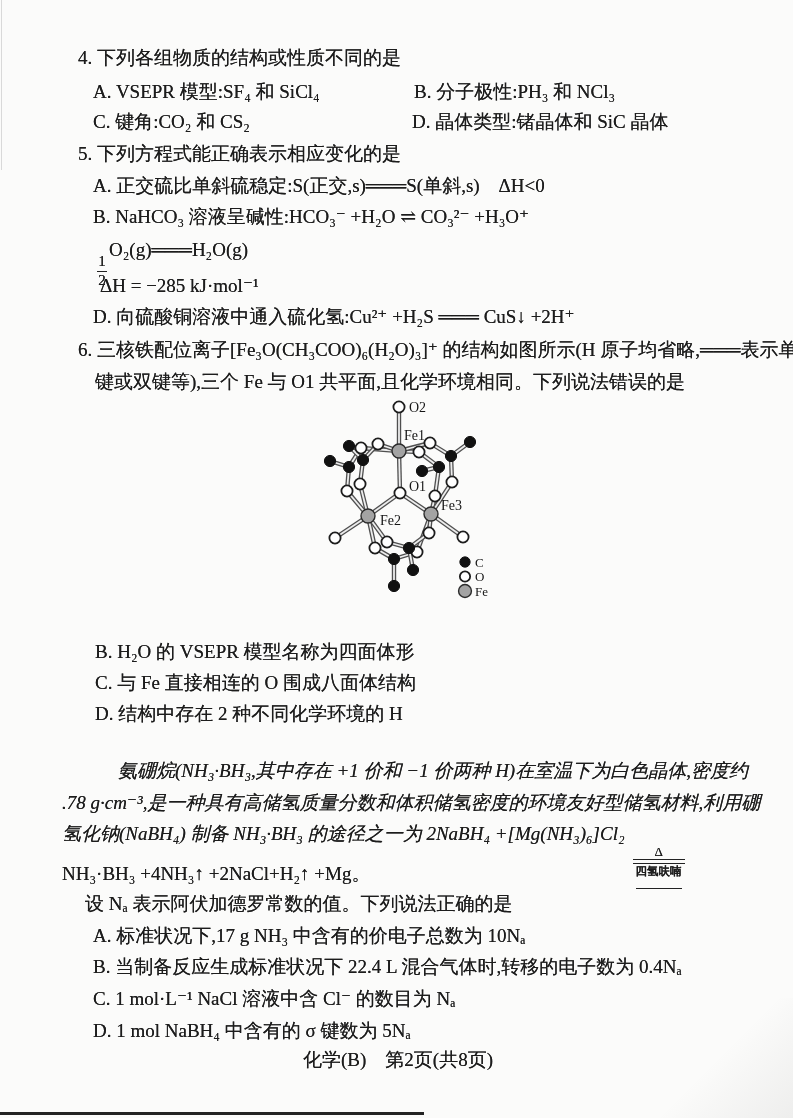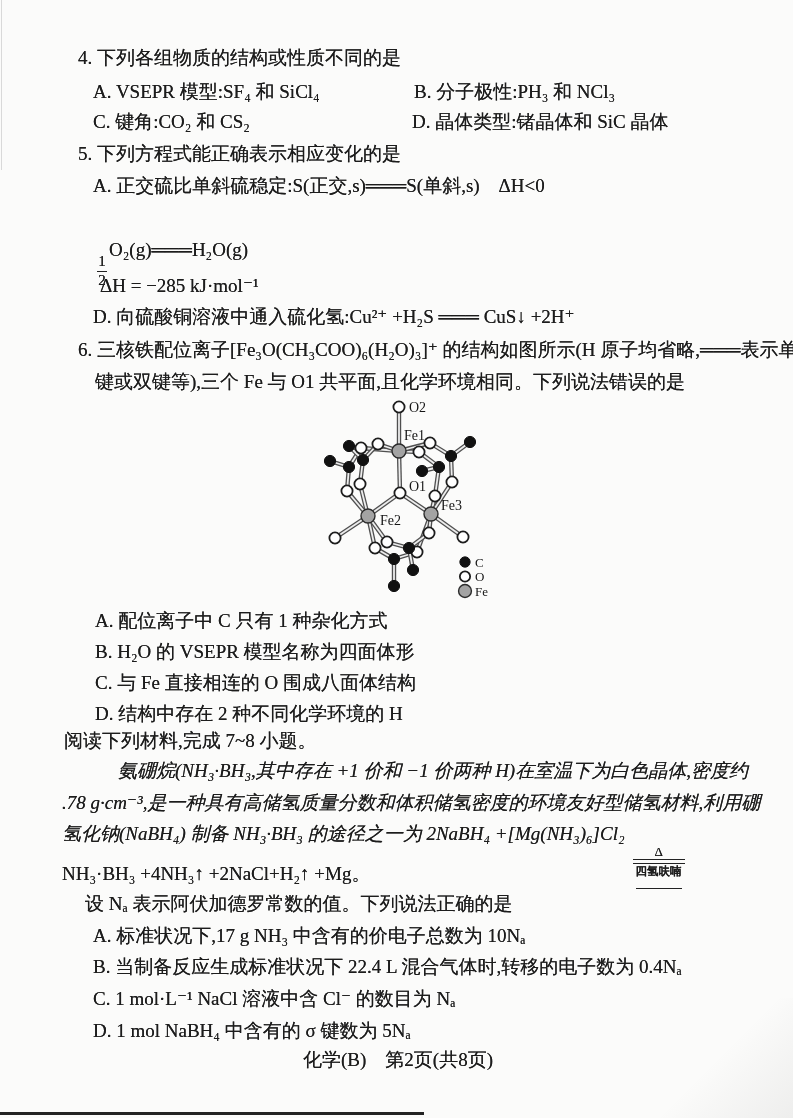--- a/index.html
+++ b/index.html
@@ -35,20 +35,21 @@
 <div class="page">
 
   <div class="line" style="left:78px;top:44px">4. 下列各组物质的结构或性质不同的是</div>
   <div class="line" style="left:93px;top:78px">A. VSEPR 模型:SF₄ 和 SiCl₄</div>
   <div class="line" style="left:93px;top:108px">C. 键角:CO₂ 和 CS₂</div>
   <div class="line" style="left:414px;top:78px">B. 分子极性:PH₃ 和 NCl₃</div>
   <div class="line" style="left:412px;top:108px">D. 晶体类型:锗晶体和 SiC 晶体</div>
 
   <div class="line" style="left:78px;top:140px">5. 下列方程式能正确表示相应变化的是</div>
   <div class="line" style="left:93px;top:172px">A. 正交硫比单斜硫稳定:S(正交,s)═══S(单斜,s)　ΔH&lt;0</div>
+  <div class="line" style="left:93px;top:203px">B. NaHCO₃ 溶液呈碱性:HCO₃⁻ +H₂O ⇌ CO₃²⁻ +H₃O⁺</div>
   <div class="line" style="left:95px;top:236px">
     <span class="frac">
         <span>1</span>
         <span class="frac-bar"></span>
         <span>2</span>
       </span><span>O₂(g)═══H₂O(g)</span>
   </div>
   <div class="line" style="left:100px;top:272px">ΔH = −285 kJ·mol⁻¹</div>
   <div class="line" style="left:93px;top:303px">D. 向硫酸铜溶液中通入硫化氢:Cu²⁺ +H₂S ═══ CuS↓ +2H⁺</div>
 
@@ -175,26 +176,24 @@
           <circle cx="173" cy="163" r="5.152" fill="#111111" stroke="#111111" stroke-width="1"></circle>
           <text x="183" y="167.5" font-size="13" font-family="&quot;Liberation Serif&quot;,&quot;DejaVu Serif&quot;,serif" fill="#151515">C</text>
           <circle cx="173" cy="177.5" r="5.152" fill="#ffffff" stroke="#1d1d1d" stroke-width="1.8"></circle>
           <text x="183" y="182" font-size="13" font-family="&quot;Liberation Serif&quot;,&quot;DejaVu Serif&quot;,serif" fill="#151515">O</text>
           <circle cx="173" cy="192" r="6.44" fill="#a3a3a3" stroke="#2b2b2b" stroke-width="1.4"></circle>
           <text x="183" y="196.5" font-size="13" font-family="&quot;Liberation Serif&quot;,&quot;DejaVu Serif&quot;,serif" fill="#151515">Fe</text>
         </g>
       </svg>
   </div>
 
-  <div class="line" style="left:95px;top:607px">A. 配位离子中 C 只有 1 种杂化方式</div>
   <div class="line" style="left:95px;top:638px">B. H₂O 的 VSEPR 模型名称为四面体形</div>
   <div class="line" style="left:95px;top:669px">C. 与 Fe 直接相连的 O 围成八面体结构</div>
   <div class="line" style="left:95px;top:700px">D. 结构中存在 2 种不同化学环境的 H</div>
 
-  <div class="line" style="left:64px;top:727px">阅读下列材料,完成 7~8 小题。</div>
 
   <div class="line kai" style="left:118px;top:757px">氨硼烷(NH₃·BH₃,其中存在 +1 价和 −1 价两种 H)在室温下为白色晶体,密度约</div>
   <div class="line kai" style="left:62px;top:789px">.78 g·cm⁻³,是一种具有高储氢质量分数和体积储氢密度的环境友好型储氢材料,利用硼</div>
   <div class="line kai" style="left:62px;top:820px">
     <span>氢化钠(NaBH₄) 制备 NH₃·BH₃ 的途径之一为 2NaBH₄ +[Mg(NH₃)₆]Cl₂</span><span class="rxn">
         <span class="rxn-top">Δ</span>
         <span class="rxn-line"></span>
         <span class="rxn-bottom">四氢呋喃</span>
       </span>
   </div>

